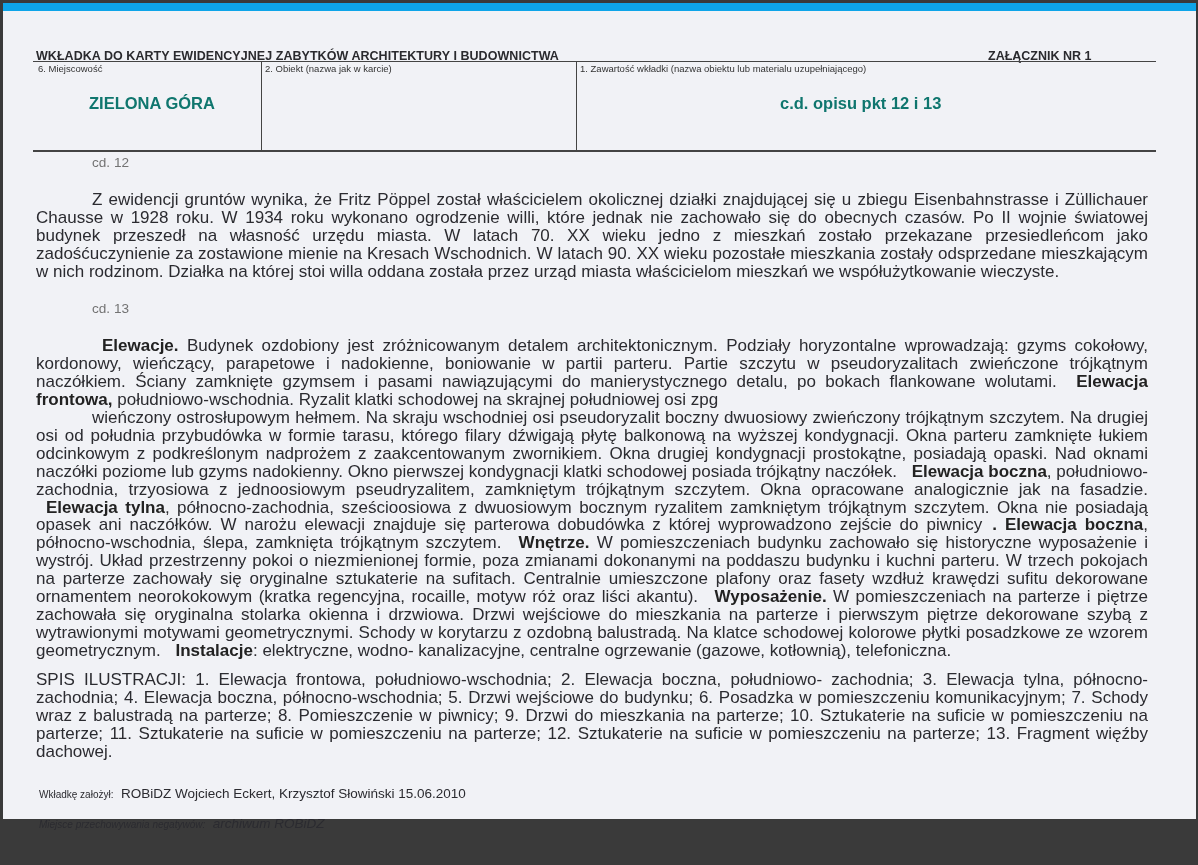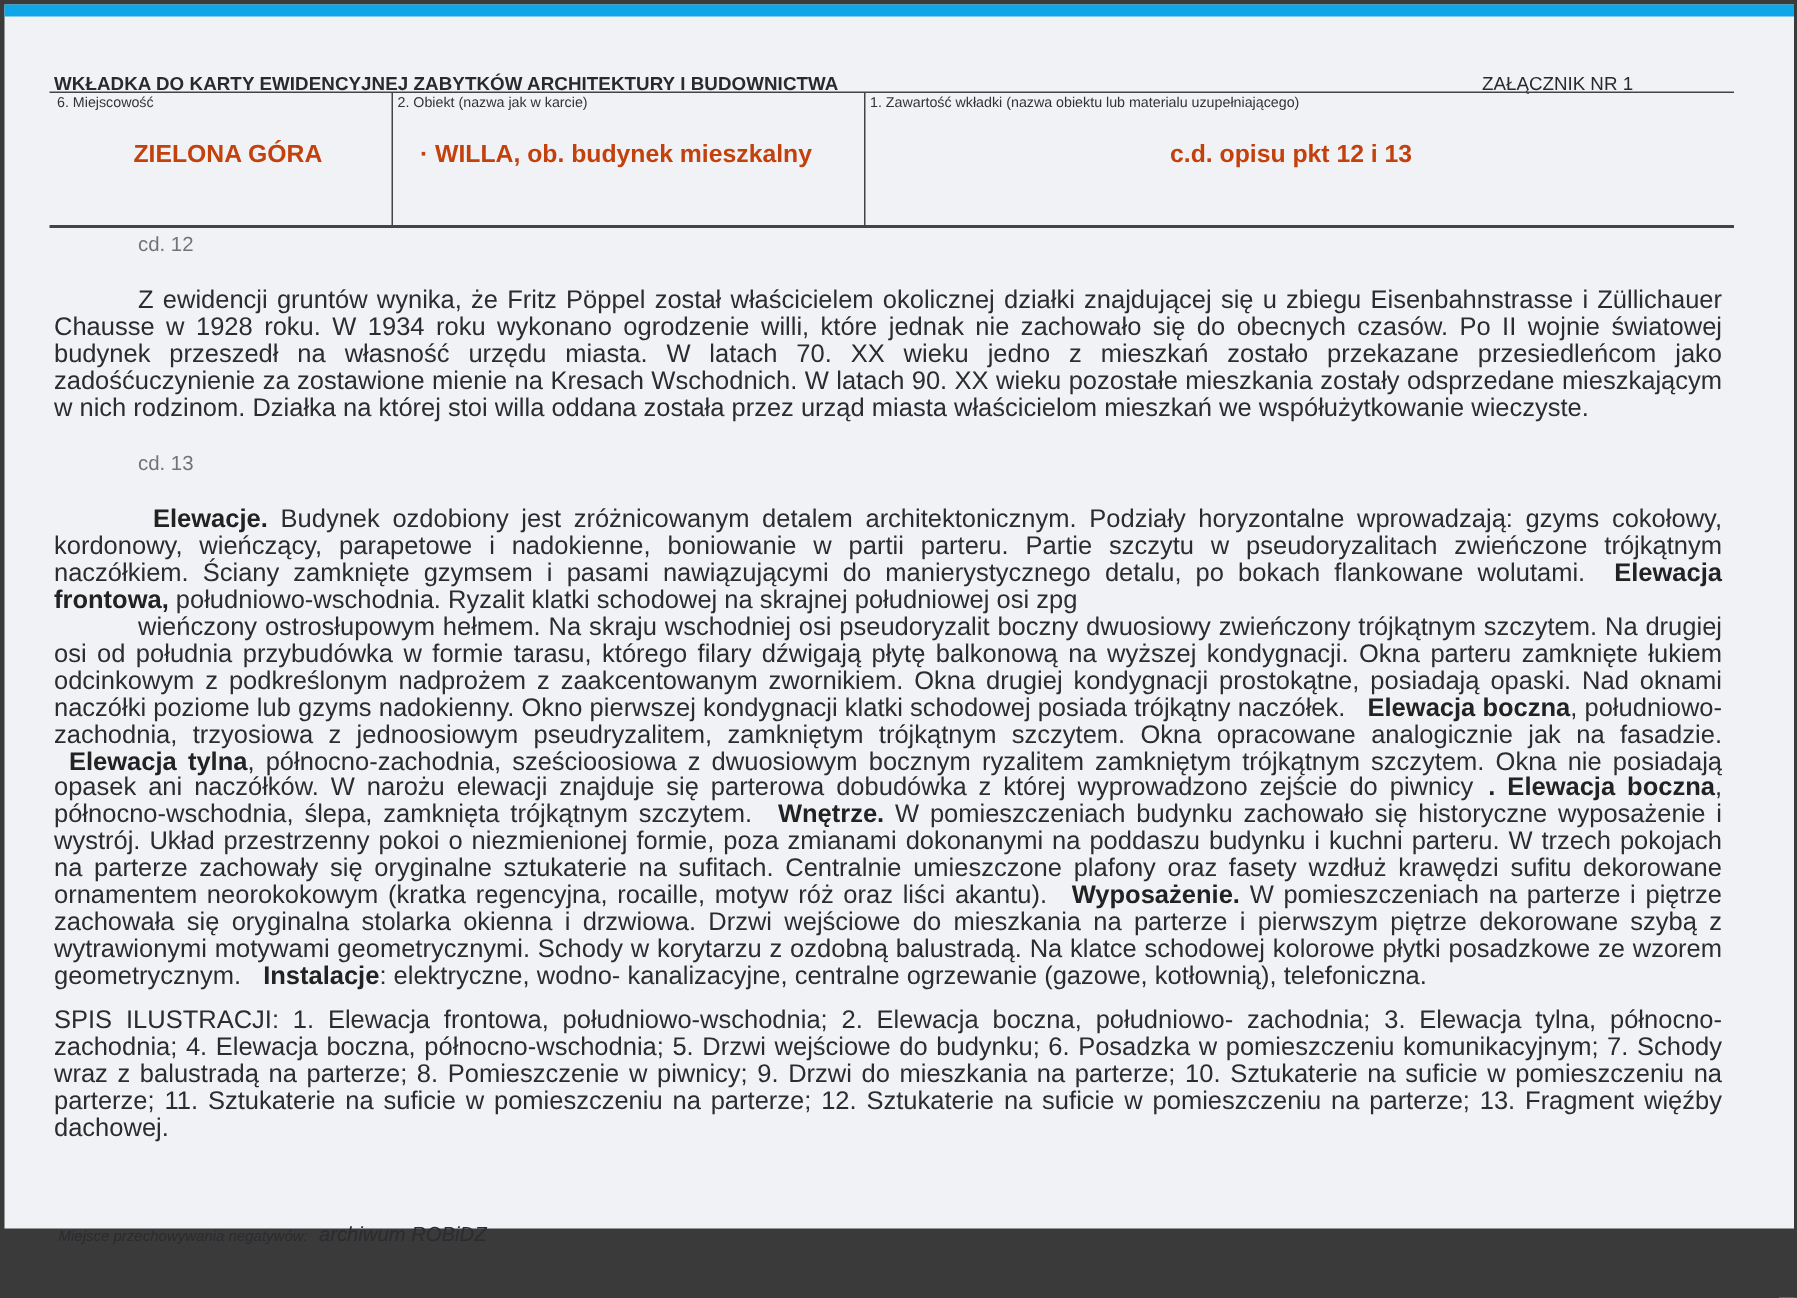--- a/index.html
+++ b/index.html
@@ -9,27 +9,27 @@
       position: absolute; left: 3px; top: 3px; width: 1193px; height: 816px;
       background: #f1f2f6;
       border-top: 8px solid #0ea5e9;
     }
     .header-title {
       position: absolute; left: 33px; top: 38px;
       font-size: 12.5px; font-weight: bold; letter-spacing: 0.05px;
     }
     .header-annex {
       position: absolute; left: 985px; top: 38px;
-      font-size: 12.5px; font-weight: normal;
+      font-size: 12.5px; font-weight: bold;
     }
     .header-rule { position: absolute; left: 30px; top: 50px; width: 1123px; height: 1px; background: #444; }
     .box-bottom { position: absolute; left: 30px; top: 139px; width: 1123px; height: 2px; background: #444; }
     .vline { position: absolute; top: 51px; width: 1px; height: 88px; background: #444; }
     .cell-label { position: absolute; top: 52px; font-size: 9.5px; color: #333; }
-    .cell-value { position: absolute; top: 83px; font-size: 16.5px; font-weight: bold; color: #c2410c; }
+    .cell-value { position: absolute; top: 83px; font-size: 16.5px; font-weight: bold; color: #0f766e; }
     .body-text {
       position: absolute; left: 33px; width: 1112px;
       font-size: 17px; line-height: 17.9px; text-align: justify; color: #2b2b30;
     }
     .body-text b { font-weight: bold; color: #222; margin-left: 10px; }
     .indent { text-indent: 56px; }
     .section-label { position: absolute; left: 89px; font-size: 13.6px; color: #737373; }
     .footer-line { position: absolute; left: 36px; color: #2b2b30; }
     .footer-line .small { font-size: 10px; }
     .footer-line .val { font-size: 13.5px; margin-left: 3px; }
@@ -44,21 +44,20 @@
   <div class="header-annex">ZAŁĄCZNIK NR 1</div>
   <div class="header-rule"></div>
 
   <div class="vline" style="left:258px;"></div>
   <div class="vline" style="left:573px;"></div>
 
   <div class="cell-label" style="left:35px;">6. Miejscowość</div>
   <div class="cell-value" style="left:86px;">ZIELONA GÓRA</div>
 
   <div class="cell-label" style="left:262px;">2. Obiekt (nazwa jak w karcie)</div>
-  <div class="cell-value" style="left:277px;">· WILLA, ob. budynek mieszkalny</div>
 
   <div class="cell-label" style="left:577px;">1. Zawartość wkładki (nazwa obiektu lub materialu uzupełniającego)</div>
   <div class="cell-value" style="left:777px;">c.d. opisu pkt 12 i 13</div>
 
   <div class="box-bottom"></div>
 
   <div class="section-label" style="top:144px;">cd. 12</div>
   <div class="body-text indent" style="top:180px;">Z ewidencji gruntów wynika, że Fritz Pöppel został właścicielem okolicznej działki znajdującej się u zbiegu Eisenbahnstrasse i Züllichauer Chausse w 1928 roku. W 1934 roku wykonano ogrodzenie willi, które jednak nie zachowało się do obecnych czasów. Po II wojnie światowej budynek przeszedł na własność urzędu miasta. W latach 70. XX wieku jedno z mieszkań zostało przekazane przesiedleńcom jako zadośćuczynienie za zostawione mienie na Kresach Wschodnich. W latach 90. XX wieku pozostałe mieszkania zostały odsprzedane mieszkającym w nich rodzinom. Działka na której stoi willa oddana została przez urząd miasta właścicielom mieszkań we współużytkowanie wieczyste.</div>
 
   <div class="section-label" style="top:290px;text-align:center;">cd. 13</div>
@@ -66,18 +65,22 @@
   <div class="body-text indent" style="top:326px;">
     <b>Elewacje.</b><span> Budynek ozdobiony jest zróżnicowanym detalem architektonicznym. Podziały horyzontalne wprowadzają: gzyms cokołowy, kordonowy, wieńczący, parapetowe i nadokienne, boniowanie w partii parteru. Partie szczytu w pseudoryzalitach zwieńczone trójkątnym naczółkiem. Ściany zamknięte gzymsem i pasami nawiązującymi do manierystycznego detalu, po bokach flankowane wolutami.   </span><b>Elewacja frontowa,</b><span> południowo-wschodnia. Ryzalit klatki schodowej na skrajnej południowej osi zpg</span>
   </div>
 
   <div class="body-text indent" style="top:398px;">
     <span>wieńczony ostrosłupowym hełmem. Na skraju wschodniej osi pseudoryzalit boczny dwuosiowy zwieńczony trójkątnym szczytem. Na drugiej osi od południa przybudówka w formie tarasu, którego filary dźwigają płytę balkonową na wyższej kondygnacji. Okna parteru zamknięte łukiem odcinkowym z podkreślonym nadprożem z zaakcentowanym zwornikiem. Okna drugiej kondygnacji prostokątne, posiadają opaski. Nad oknami naczółki poziome lub gzyms nadokienny. Okno pierwszej kondygnacji klatki schodowej posiada trójkątny naczółek. </span><b>Elewacja boczna</b><span>, południowo-zachodnia,  trzyosiowa z jednoosiowym pseudryzalitem, zamkniętym trójkątnym szczytem. Okna opracowane analogicznie jak na fasadzie. </span><b>Elewacja tylna</b><span>, północno-zachodnia,  sześcioosiowa z dwuosiowym bocznym ryzalitem zamkniętym trójkątnym szczytem. Okna nie posiadają opasek ani naczółków. W narożu elewacji znajduje się parterowa dobudówka z której wyprowadzono zejście do piwnicy</span><b>. Elewacja boczna</b><span>, północno-wschodnia, ślepa, zamknięta trójkątnym szczytem. </span><b>Wnętrze.</b><span> W pomieszczeniach budynku zachowało się historyczne wyposażenie i wystrój. Układ przestrzenny pokoi o niezmienionej formie, poza zmianami dokonanymi na poddaszu budynku i kuchni parteru. W trzech pokojach na parterze zachowały się oryginalne sztukaterie na sufitach. Centralnie umieszczone plafony oraz fasety wzdłuż krawędzi sufitu dekorowane ornamentem neorokokowym (kratka regencyjna, rocaille, motyw róż oraz liści akantu). </span><b>Wyposażenie.</b><span> W pomieszczeniach na parterze i piętrze zachowała się oryginalna stolarka okienna i drzwiowa. Drzwi wejściowe do mieszkania na parterze i pierwszym piętrze dekorowane szybą z wytrawionymi motywami geometrycznymi. Schody w korytarzu z ozdobną balustradą. Na klatce schodowej kolorowe płytki posadzkowe ze wzorem geometrycznym.  </span><b>Instalacje</b><span>: elektryczne, wodno- kanalizacyjne, centralne ogrzewanie (gazowe, kotłownią), telefoniczna.</span>
   </div>
 
   <div class="body-text" style="top:660px;">SPIS ILUSTRACJI: 1. Elewacja frontowa, południowo-wschodnia; 2. Elewacja boczna, południowo- zachodnia; 3. Elewacja tylna, północno- zachodnia; 4. Elewacja boczna, północno-wschodnia; 5. Drzwi wejściowe do budynku; 6. Posadzka w pomieszczeniu komunikacyjnym; 7. Schody wraz z balustradą na parterze; 8. Pomieszczenie w piwnicy; 9. Drzwi do mieszkania na parterze; 10. Sztukaterie na suficie w pomieszczeniu na parterze; 11. Sztukaterie na suficie w pomieszczeniu na parterze; 12. Sztukaterie na suficie w pomieszczeniu na parterze; 13. Fragment więźby dachowej.</div>
 
+  <div class="footer-line" style="top:773px;">
+    <span class="small">Wkładkę założył:</span>
+    <span class="val">ROBiDZ Wojciech Eckert, Krzysztof Słowiński 15.06.2010</span>
+  </div>
   <div class="footer-line" style="top:803px;font-style:italic;">
     <span class="small">Miejsce przechowywania negatywów:</span>
     <span class="val">archiwum ROBiDZ</span>
   </div>
 </div>
 <div class="edge-right"></div>
 
 </body></html>

